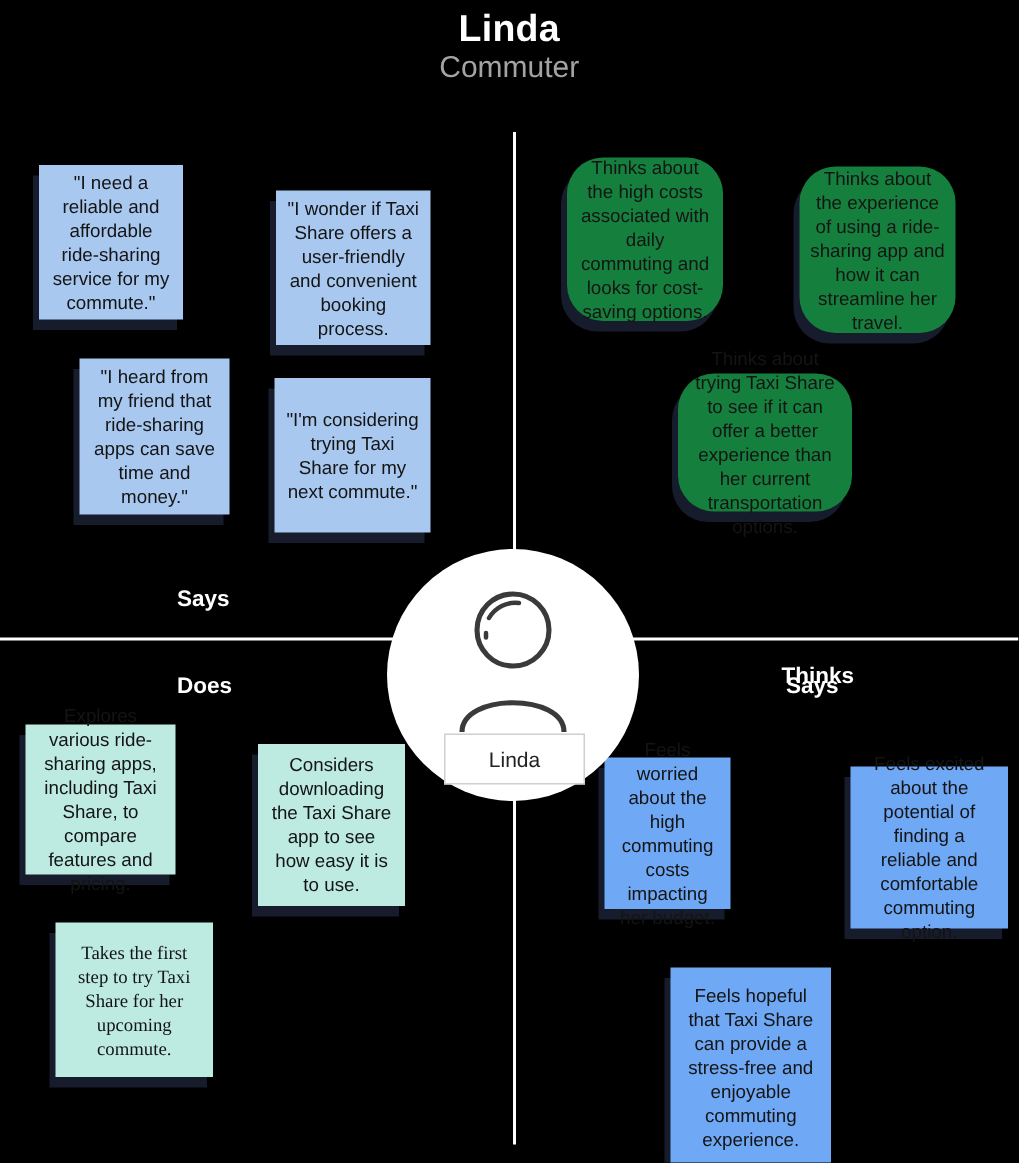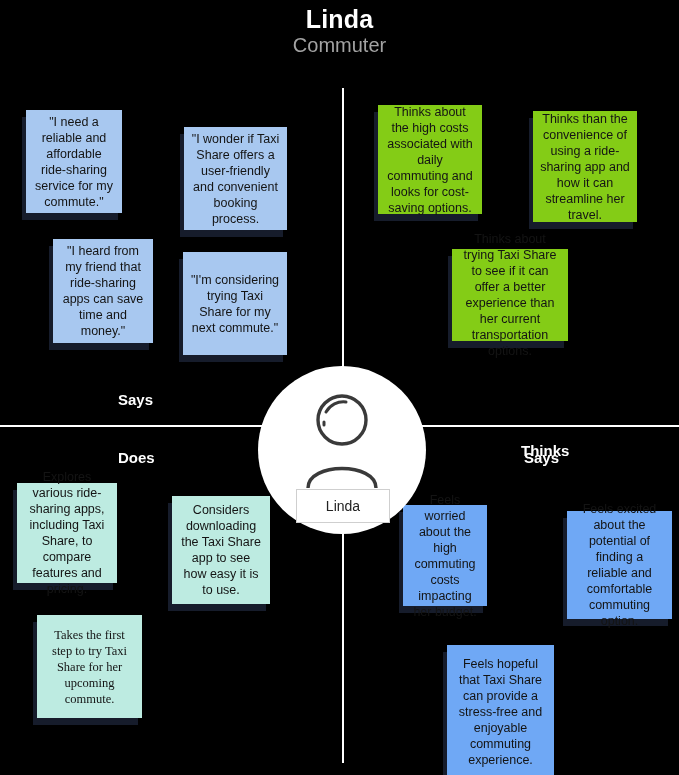--- a/index.html
+++ b/index.html
@@ -127,21 +127,21 @@
     font-size: 12.5px;
     line-height: 16px;
     color: #141414;
     box-shadow: -4px 7px 0 0 #161c2b;
     word-wrap: break-word;
   }
   .note span { display: block; width: 100%; }
 
   .note.blue-light { background: #a8c8f0; }
   .note.blue-mid   { background: #6fa8f5; }
-  .note.teal-deep  { background: #84cc16; }
+  .note.teal-deep  { background: #15803d; border-radius: 24px; }
   .note.teal-soft  { background: #bdebe1; }
 </style>
 </head>
 <body>
 
 <div id="header">
   <h1 id="persona-title">Linda</h1>
   <p id="persona-subtitle">Commuter</p>
 </div>
 
@@ -167,21 +167,21 @@
 
 <div class="note blue-light" style="left:183px; top:252px; width:104px; height:103px;">
   <span>"I'm considering trying Taxi Share for my next commute."</span>
 </div>
 
 <div class="note teal-deep" style="left:378px; top:105px; width:104px; height:109px;">
   <span>Thinks about the high costs associated with daily commuting and looks for cost-saving options.</span>
 </div>
 
 <div class="note teal-deep" style="left:533px; top:111px; width:104px; height:111px;">
-  <span>Thinks than the convenience of using a ride-sharing app and how it can streamline her travel.</span>
+  <span>Thinks about the experience of using a ride-sharing app and how it can streamline her travel.</span>
 </div>
 
 <div class="note teal-deep" style="left:452px; top:249px; width:116px; height:92px;">
   <span>Thinks about trying Taxi Share to see if it can offer a better experience than her current transportation options.</span>
 </div>
 
 <div class="note teal-soft" style="left:17px; top:483px; width:100px; height:100px;">
   <span>Explores various ride-sharing apps, including Taxi Share, to compare features and pricing.</span>
 </div>
 

